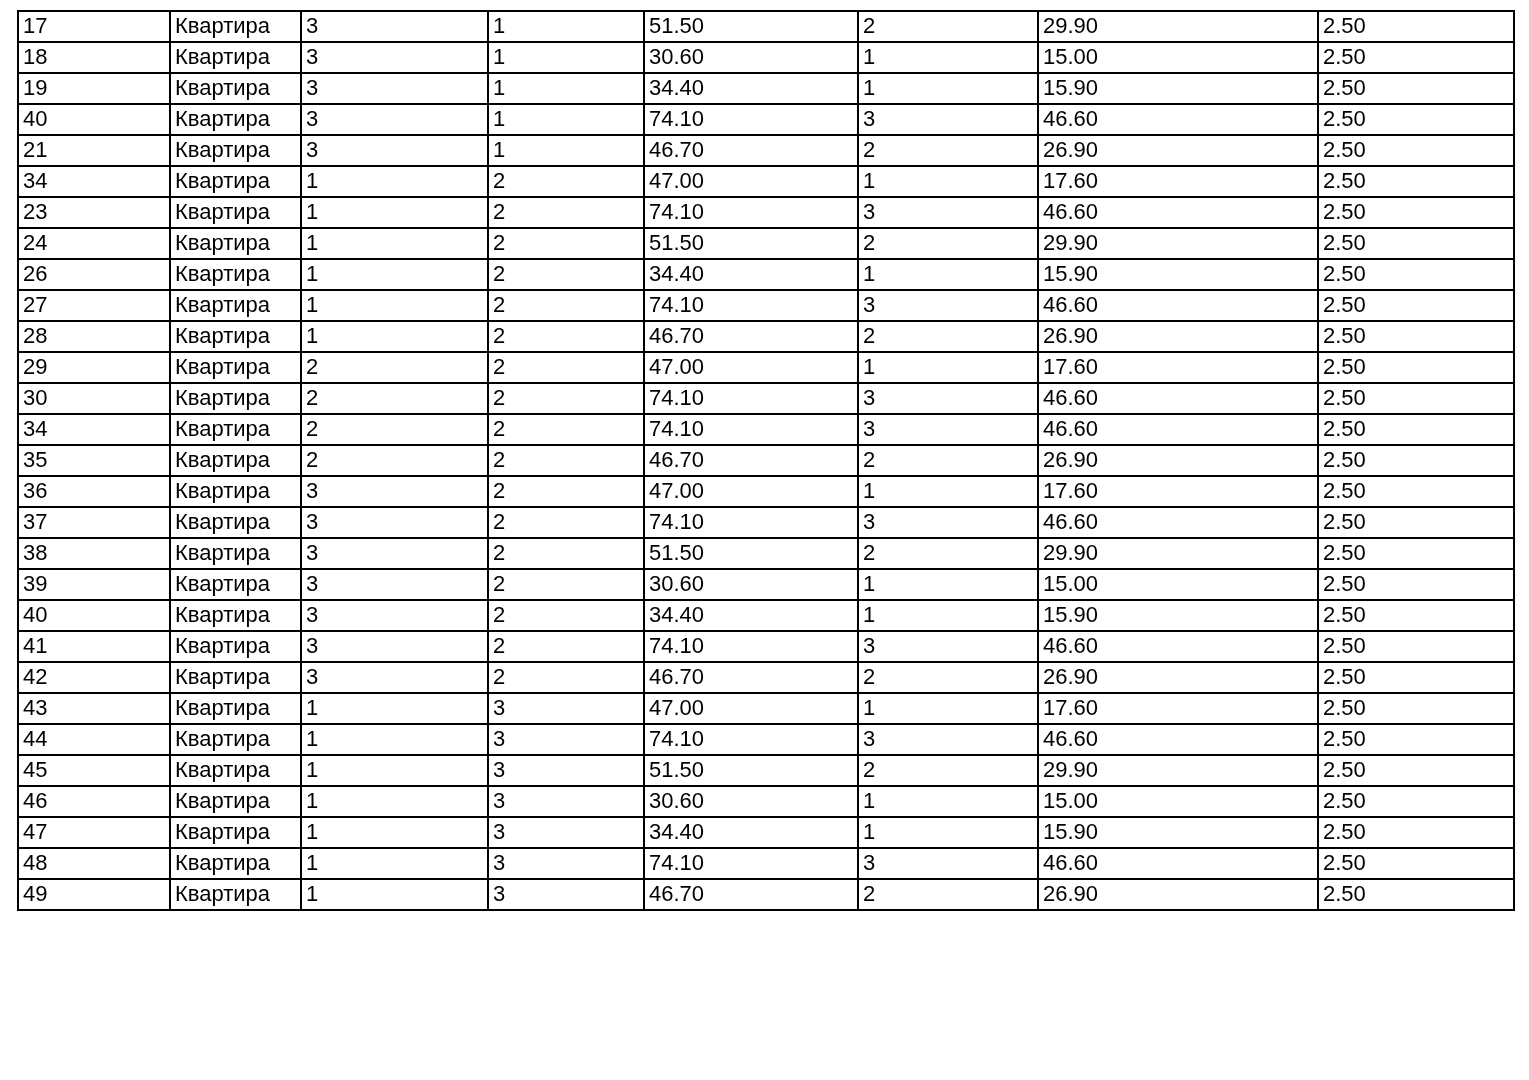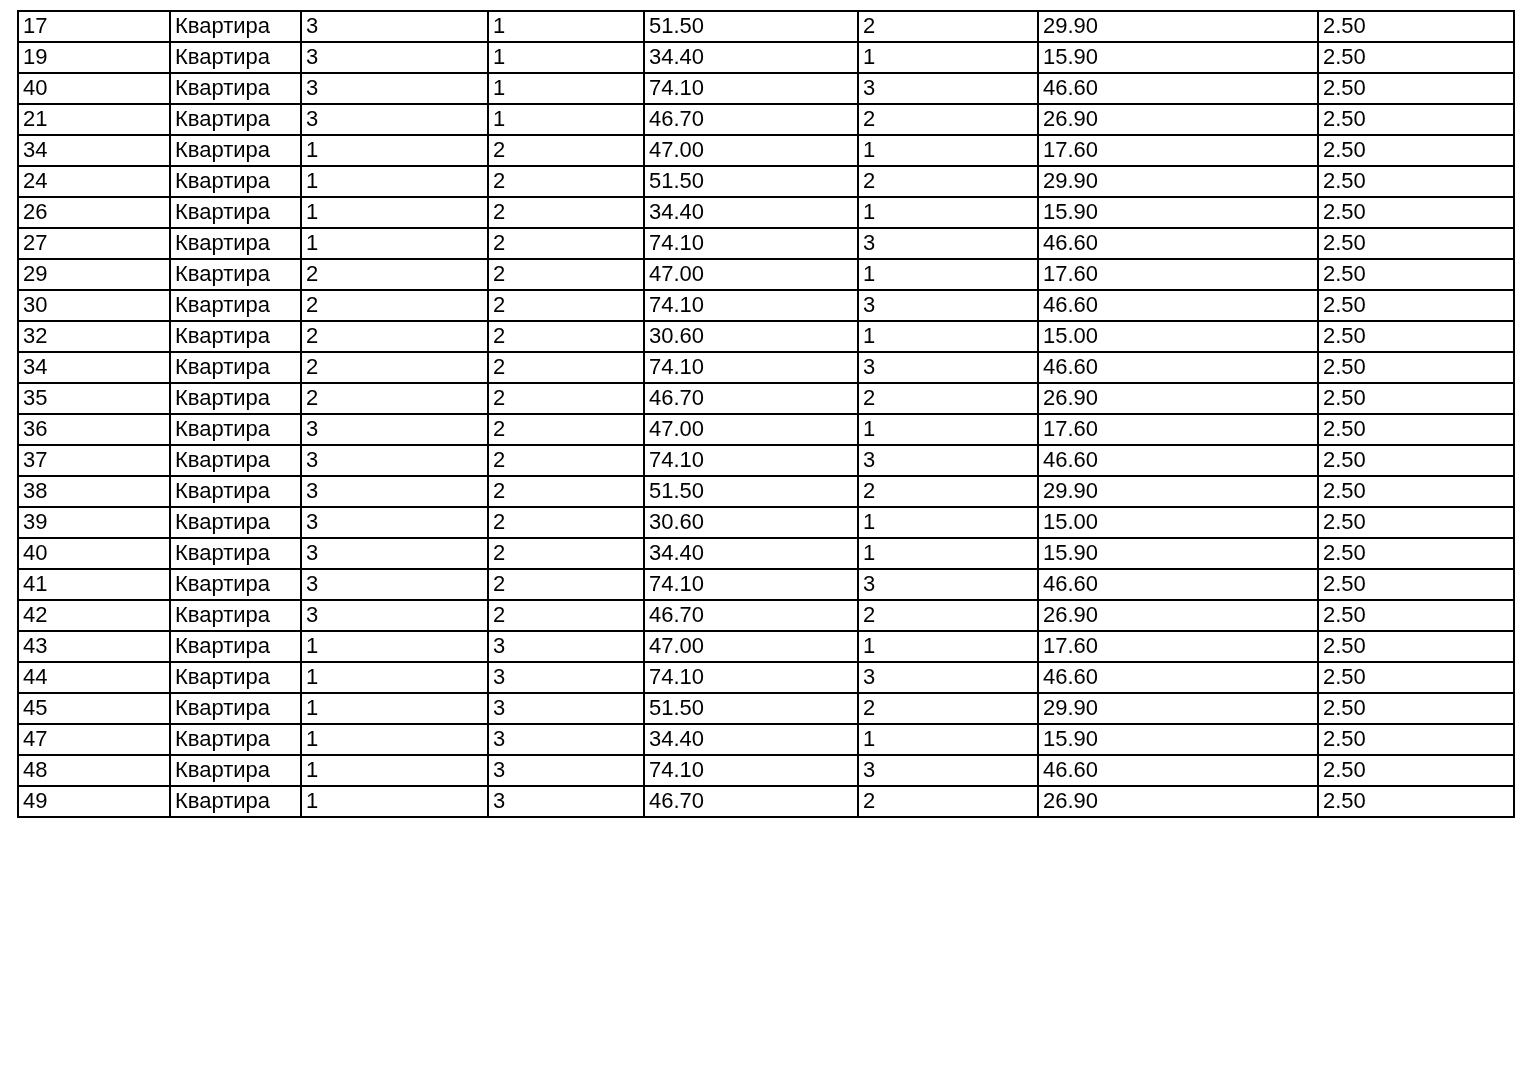--- a/index.html
+++ b/index.html
@@ -68,20 +68,30 @@
       <td>17</td>
       <td>Квартира</td>
       <td>3</td>
       <td>1</td>
       <td>51.50</td>
       <td>2</td>
       <td>29.90</td>
       <td>2.50</td>
     </tr>
 
+    <tr>
+      <td>18</td>
+      <td>Квартира</td>
+      <td>3</td>
+      <td>1</td>
+      <td>30.60</td>
+      <td>1</td>
+      <td>15.00</td>
+      <td>2.50</td>
+    </tr>
 
     <tr>
       <td>19</td>
       <td>Квартира</td>
       <td>3</td>
       <td>1</td>
       <td>34.40</td>
       <td>1</td>
       <td>15.90</td>
       <td>2.50</td>
@@ -113,20 +123,30 @@
       <td>34</td>
       <td>Квартира</td>
       <td>1</td>
       <td>2</td>
       <td>47.00</td>
       <td>1</td>
       <td>17.60</td>
       <td>2.50</td>
     </tr>
 
+    <tr>
+      <td>23</td>
+      <td>Квартира</td>
+      <td>1</td>
+      <td>2</td>
+      <td>74.10</td>
+      <td>3</td>
+      <td>46.60</td>
+      <td>2.50</td>
+    </tr>
 
     <tr>
       <td>24</td>
       <td>Квартира</td>
       <td>1</td>
       <td>2</td>
       <td>51.50</td>
       <td>2</td>
       <td>29.90</td>
       <td>2.50</td>
@@ -148,20 +168,30 @@
       <td>27</td>
       <td>Квартира</td>
       <td>1</td>
       <td>2</td>
       <td>74.10</td>
       <td>3</td>
       <td>46.60</td>
       <td>2.50</td>
     </tr>
 
+    <tr>
+      <td>28</td>
+      <td>Квартира</td>
+      <td>1</td>
+      <td>2</td>
+      <td>46.70</td>
+      <td>2</td>
+      <td>26.90</td>
+      <td>2.50</td>
+    </tr>
 
     <tr>
       <td>29</td>
       <td>Квартира</td>
       <td>2</td>
       <td>2</td>
       <td>47.00</td>
       <td>1</td>
       <td>17.60</td>
       <td>2.50</td>
@@ -172,164 +202,164 @@
       <td>Квартира</td>
       <td>2</td>
       <td>2</td>
       <td>74.10</td>
       <td>3</td>
       <td>46.60</td>
       <td>2.50</td>
     </tr>
 
 
-    <tr>
-      <td>32</td>
-      <td>Квартира</td>
-      <td>2</td>
+
+
+    <tr>
+      <td>34</td>
+      <td>Квартира</td>
+      <td>2</td>
+      <td>2</td>
+      <td>74.10</td>
+      <td>3</td>
+      <td>46.60</td>
+      <td>2.50</td>
+    </tr>
+
+    <tr>
+      <td>35</td>
+      <td>Квартира</td>
+      <td>2</td>
+      <td>2</td>
+      <td>46.70</td>
+      <td>2</td>
+      <td>26.90</td>
+      <td>2.50</td>
+    </tr>
+
+    <tr>
+      <td>36</td>
+      <td>Квартира</td>
+      <td>3</td>
+      <td>2</td>
+      <td>47.00</td>
+      <td>1</td>
+      <td>17.60</td>
+      <td>2.50</td>
+    </tr>
+
+    <tr>
+      <td>37</td>
+      <td>Квартира</td>
+      <td>3</td>
+      <td>2</td>
+      <td>74.10</td>
+      <td>3</td>
+      <td>46.60</td>
+      <td>2.50</td>
+    </tr>
+
+    <tr>
+      <td>38</td>
+      <td>Квартира</td>
+      <td>3</td>
+      <td>2</td>
+      <td>51.50</td>
+      <td>2</td>
+      <td>29.90</td>
+      <td>2.50</td>
+    </tr>
+
+    <tr>
+      <td>39</td>
+      <td>Квартира</td>
+      <td>3</td>
       <td>2</td>
       <td>30.60</td>
       <td>1</td>
       <td>15.00</td>
       <td>2.50</td>
     </tr>
 
-
-    <tr>
-      <td>34</td>
-      <td>Квартира</td>
-      <td>2</td>
-      <td>2</td>
-      <td>74.10</td>
-      <td>3</td>
-      <td>46.60</td>
-      <td>2.50</td>
-    </tr>
-
-    <tr>
-      <td>35</td>
-      <td>Квартира</td>
-      <td>2</td>
-      <td>2</td>
-      <td>46.70</td>
-      <td>2</td>
-      <td>26.90</td>
-      <td>2.50</td>
-    </tr>
-
-    <tr>
-      <td>36</td>
-      <td>Квартира</td>
-      <td>3</td>
-      <td>2</td>
+    <tr>
+      <td>40</td>
+      <td>Квартира</td>
+      <td>3</td>
+      <td>2</td>
+      <td>34.40</td>
+      <td>1</td>
+      <td>15.90</td>
+      <td>2.50</td>
+    </tr>
+
+    <tr>
+      <td>41</td>
+      <td>Квартира</td>
+      <td>3</td>
+      <td>2</td>
+      <td>74.10</td>
+      <td>3</td>
+      <td>46.60</td>
+      <td>2.50</td>
+    </tr>
+
+    <tr>
+      <td>42</td>
+      <td>Квартира</td>
+      <td>3</td>
+      <td>2</td>
+      <td>46.70</td>
+      <td>2</td>
+      <td>26.90</td>
+      <td>2.50</td>
+    </tr>
+
+    <tr>
+      <td>43</td>
+      <td>Квартира</td>
+      <td>1</td>
+      <td>3</td>
       <td>47.00</td>
       <td>1</td>
       <td>17.60</td>
       <td>2.50</td>
     </tr>
 
     <tr>
-      <td>37</td>
-      <td>Квартира</td>
-      <td>3</td>
-      <td>2</td>
-      <td>74.10</td>
-      <td>3</td>
-      <td>46.60</td>
-      <td>2.50</td>
-    </tr>
-
-    <tr>
-      <td>38</td>
-      <td>Квартира</td>
-      <td>3</td>
-      <td>2</td>
+      <td>44</td>
+      <td>Квартира</td>
+      <td>1</td>
+      <td>3</td>
+      <td>74.10</td>
+      <td>3</td>
+      <td>46.60</td>
+      <td>2.50</td>
+    </tr>
+
+    <tr>
+      <td>45</td>
+      <td>Квартира</td>
+      <td>1</td>
+      <td>3</td>
       <td>51.50</td>
       <td>2</td>
       <td>29.90</td>
       <td>2.50</td>
     </tr>
 
     <tr>
-      <td>39</td>
-      <td>Квартира</td>
-      <td>3</td>
-      <td>2</td>
+      <td>46</td>
+      <td>Квартира</td>
+      <td>1</td>
+      <td>3</td>
       <td>30.60</td>
       <td>1</td>
       <td>15.00</td>
       <td>2.50</td>
     </tr>
-
-    <tr>
-      <td>40</td>
-      <td>Квартира</td>
-      <td>3</td>
-      <td>2</td>
-      <td>34.40</td>
-      <td>1</td>
-      <td>15.90</td>
-      <td>2.50</td>
-    </tr>
-
-    <tr>
-      <td>41</td>
-      <td>Квартира</td>
-      <td>3</td>
-      <td>2</td>
-      <td>74.10</td>
-      <td>3</td>
-      <td>46.60</td>
-      <td>2.50</td>
-    </tr>
-
-    <tr>
-      <td>42</td>
-      <td>Квартира</td>
-      <td>3</td>
-      <td>2</td>
-      <td>46.70</td>
-      <td>2</td>
-      <td>26.90</td>
-      <td>2.50</td>
-    </tr>
-
-    <tr>
-      <td>43</td>
-      <td>Квартира</td>
-      <td>1</td>
-      <td>3</td>
-      <td>47.00</td>
-      <td>1</td>
-      <td>17.60</td>
-      <td>2.50</td>
-    </tr>
-
-    <tr>
-      <td>44</td>
-      <td>Квартира</td>
-      <td>1</td>
-      <td>3</td>
-      <td>74.10</td>
-      <td>3</td>
-      <td>46.60</td>
-      <td>2.50</td>
-    </tr>
-
-    <tr>
-      <td>45</td>
-      <td>Квартира</td>
-      <td>1</td>
-      <td>3</td>
-      <td>51.50</td>
-      <td>2</td>
-      <td>29.90</td>
-      <td>2.50</td>
-    </tr>
-
 
     <tr>
       <td>47</td>
       <td>Квартира</td>
       <td>1</td>
       <td>3</td>
       <td>34.40</td>
       <td>1</td>
       <td>15.90</td>
       <td>2.50</td>

